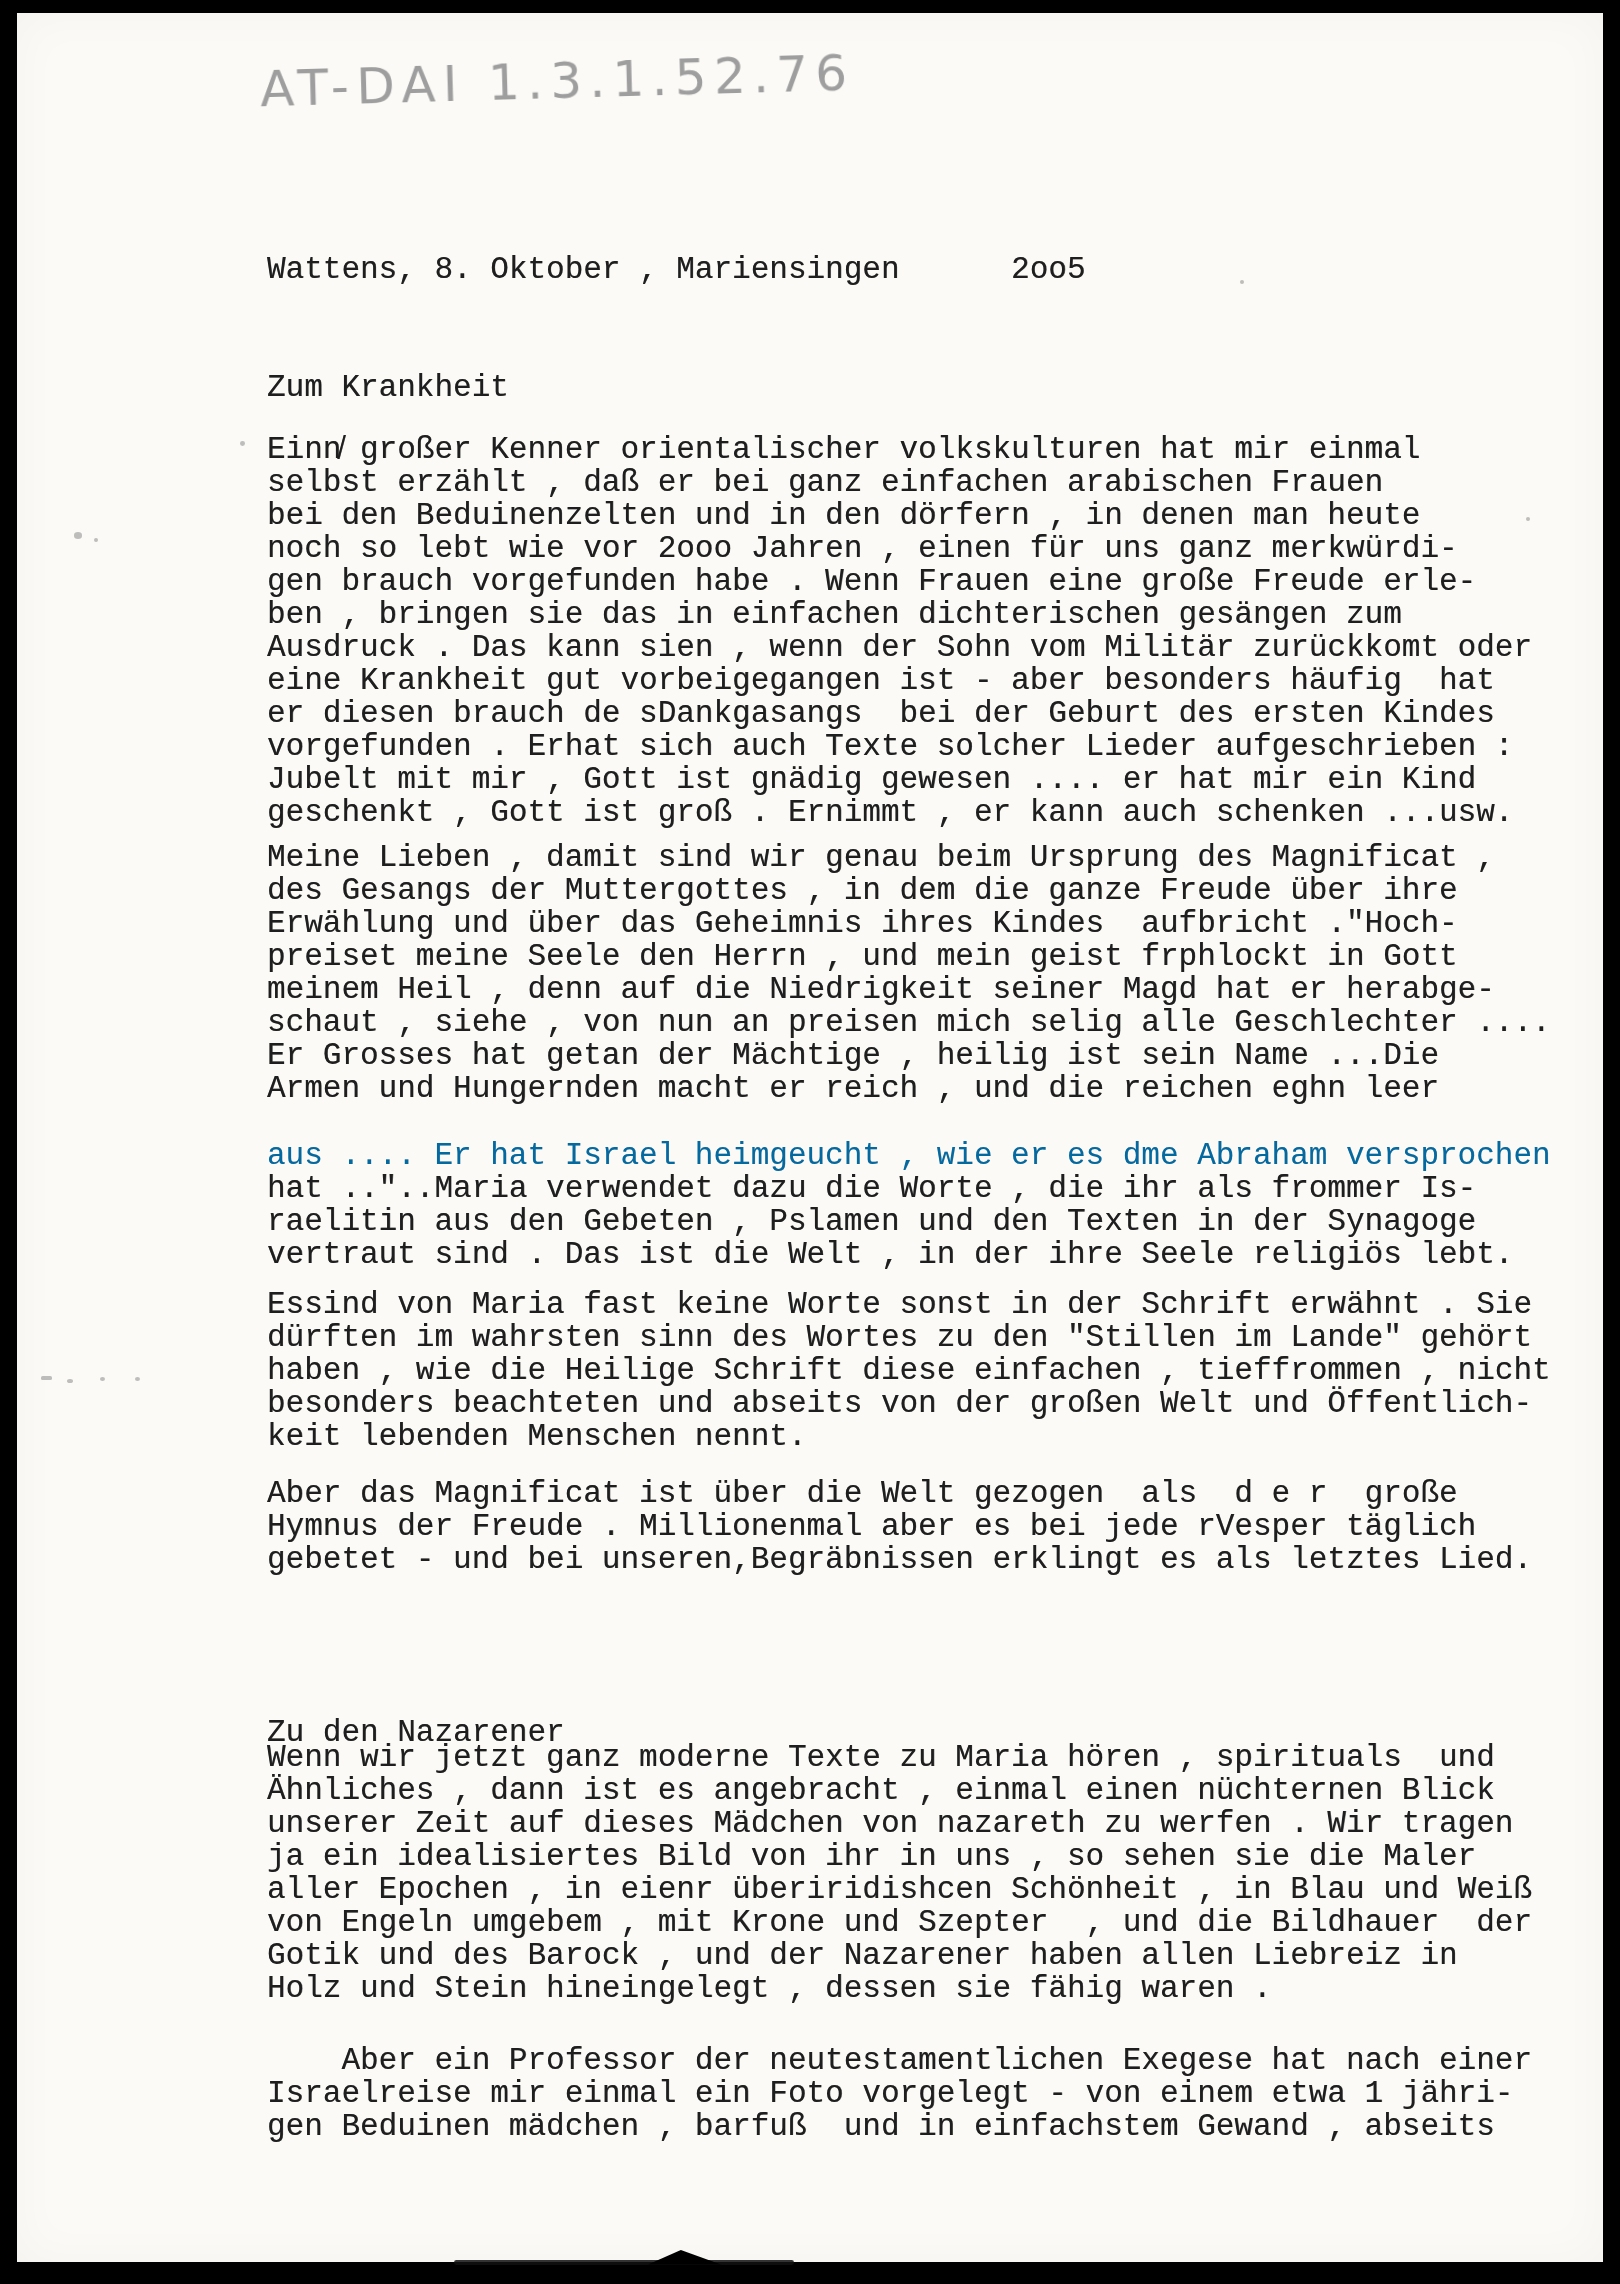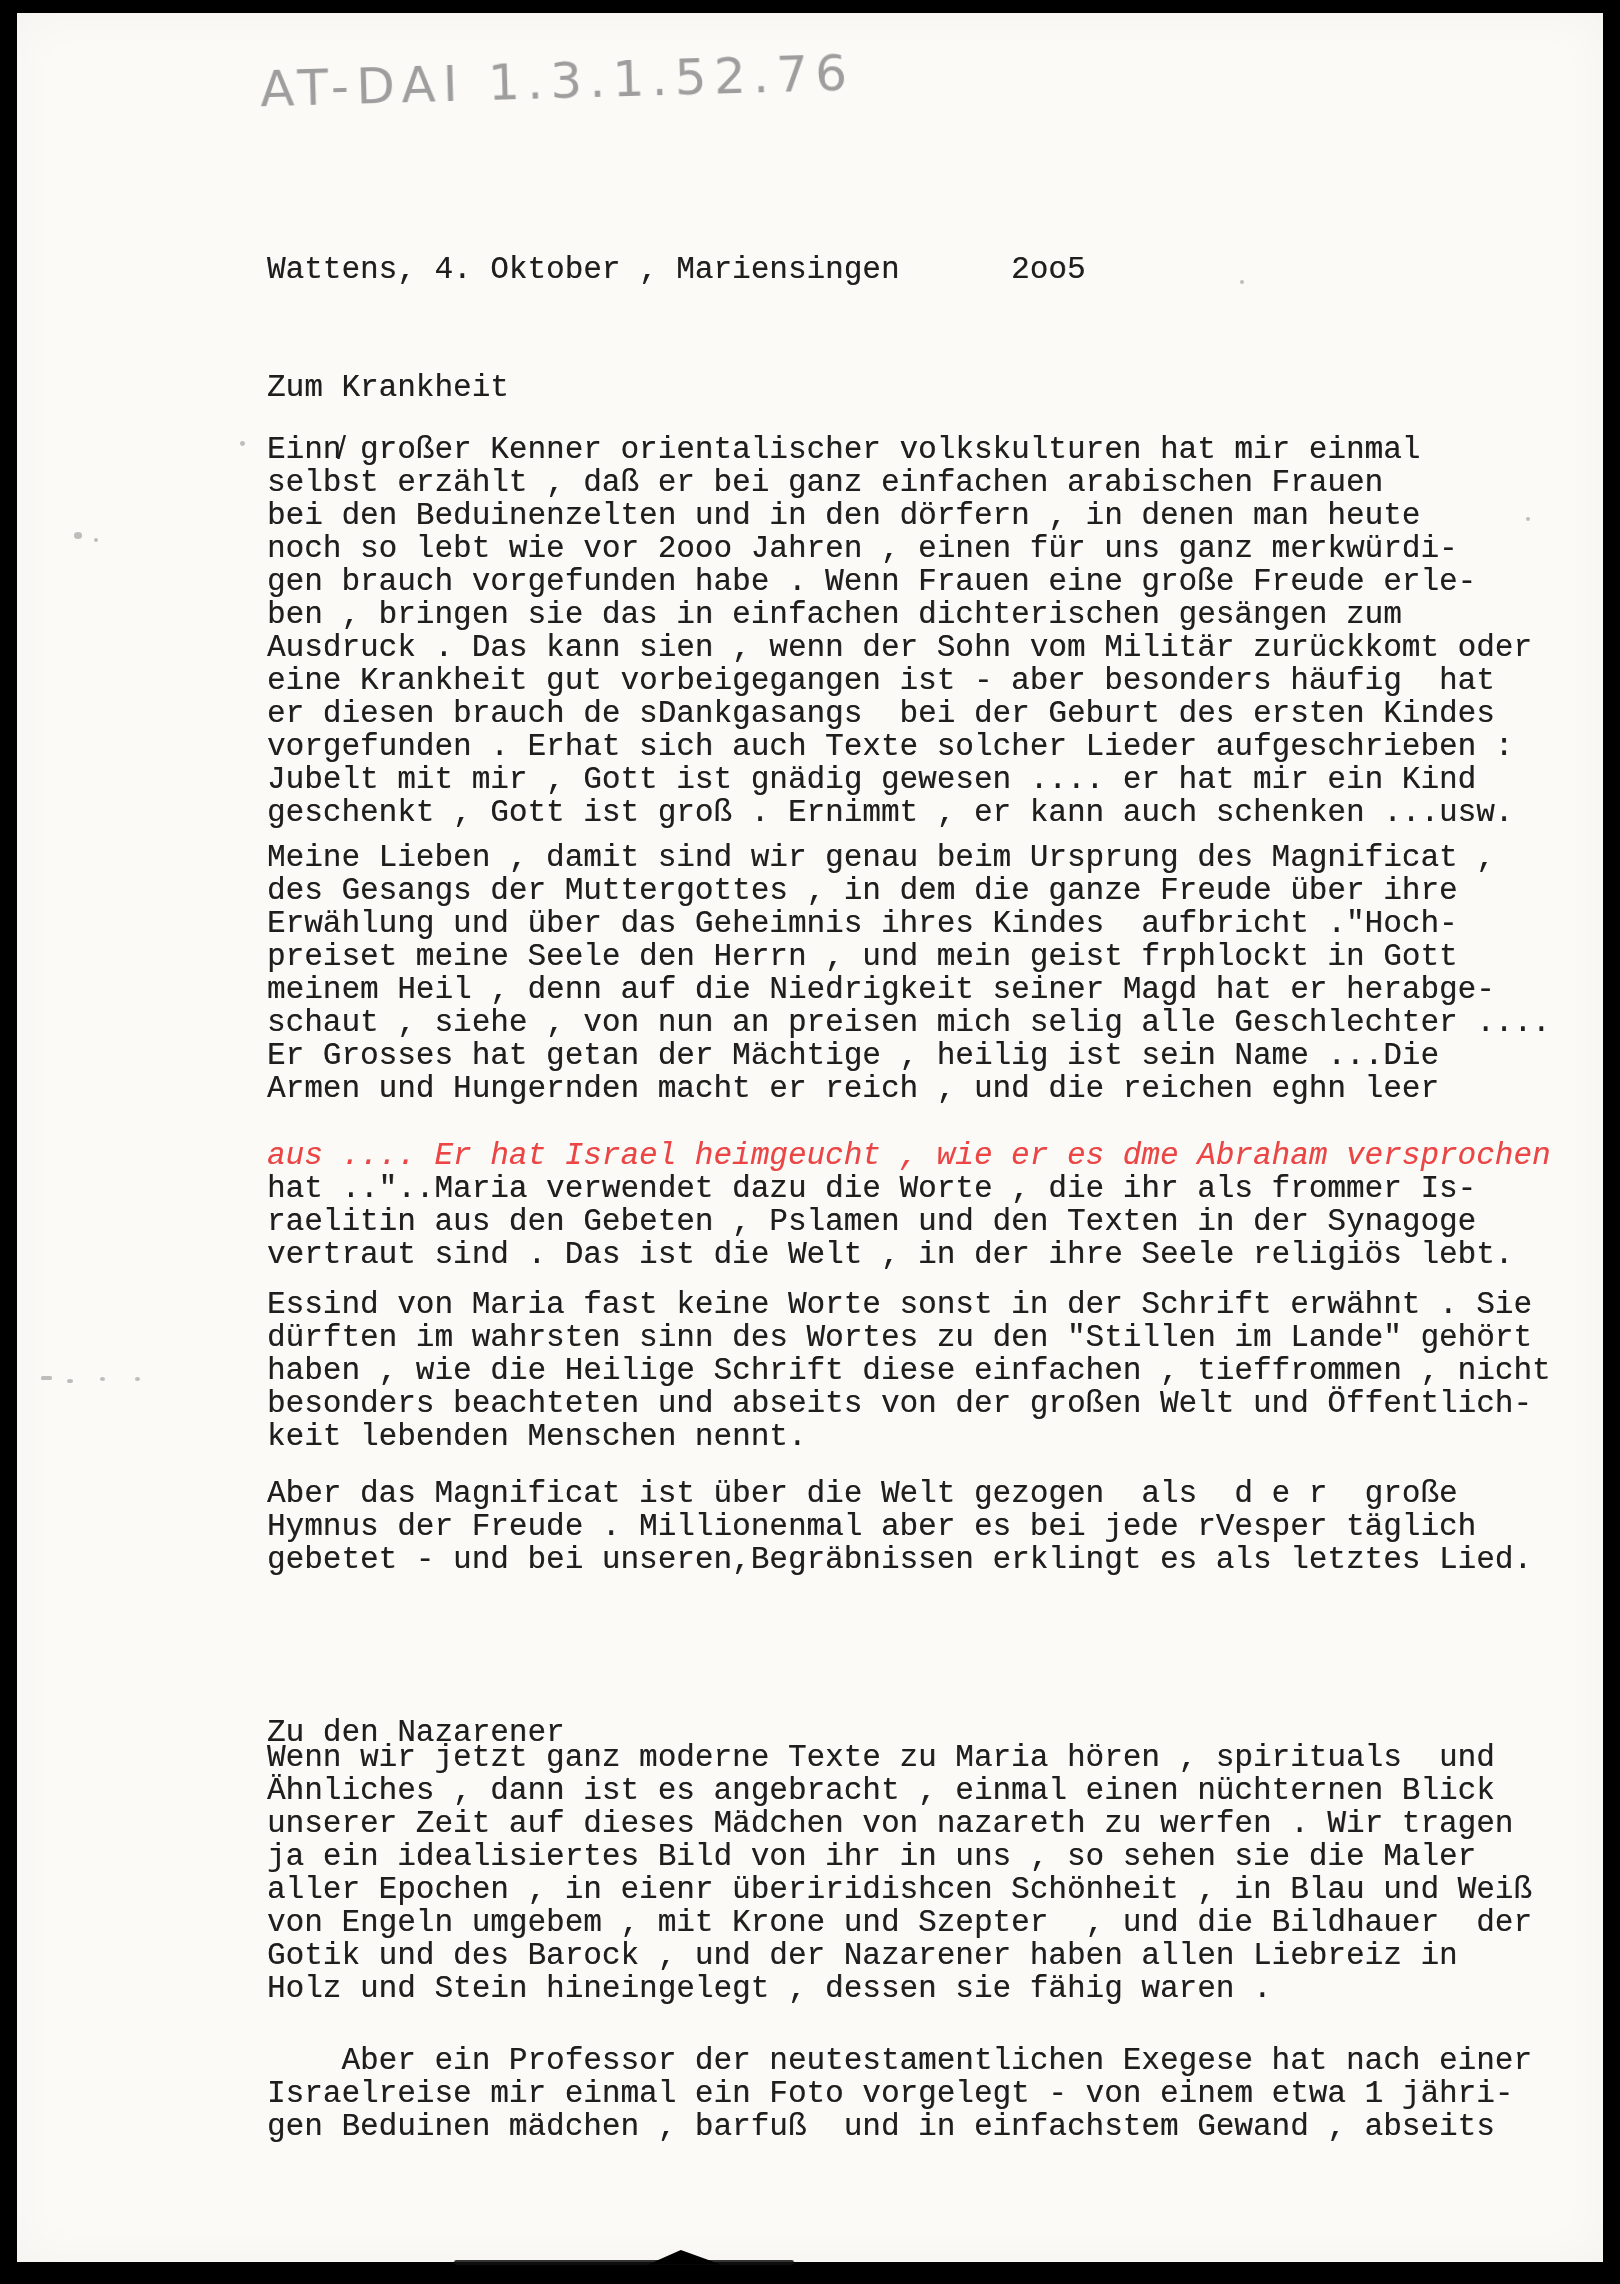--- a/index.html
+++ b/index.html
@@ -47,23 +47,22 @@
     position: absolute;
     left: 250px;
     font-family: "Liberation Mono", "DejaVu Sans Mono", monospace;
     font-size: 31px;
     line-height: 33px;
     white-space: pre;
     color: #1e1e1e;
     text-shadow: 0.3px 0.3px 0.6px rgba(25,25,25,0.55);
   }
   .typed.faded {
-    color: #ef4444;
+    color: #0369a1;
     text-shadow: 0.2px 0.2px 0.4px rgba(120,120,120,0.4);
-    font-style: italic;
   }
   .handwriting {
     position: absolute;
     left: 243px;
     top: 39px;
     font-family: "DejaVu Sans", sans-serif;
     font-size: 50px;
     color: #9e9e9e;
     letter-spacing: 7.3px;
     transform: rotate(-1.6deg);
@@ -77,21 +76,21 @@
     opacity: .55;
   }
 </style>
 </head>
 <body>
 
 <div class="page">
 
   <div class="handwriting">AT-DAI 1.3.1.52.76</div>
 
-  <div class="typed" style="top:240px">Wattens, 4. Oktober , Mariensingen      2oo5</div>
+  <div class="typed" style="top:240px">Wattens, 8. Oktober , Mariensingen      2oo5</div>
 
   <div class="typed" style="top:358px">Zum Krankheit</div>
 
   <div class="typed" style="top:420px">Einn̸ großer Kenner orientalischer volkskulturen hat mir einmal
 selbst erzählt , daß er bei ganz einfachen arabischen Frauen
 bei den Beduinenzelten und in den dörfern , in denen man heute
 noch so lebt wie vor 2ooo Jahren , einen für uns ganz merkwürdi-
 gen brauch vorgefunden habe . Wenn Frauen eine große Freude erle-
 ben , bringen sie das in einfachen dichterischen gesängen zum
 Ausdruck . Das kann sien , wenn der Sohn vom Militär zurückkomt oder

